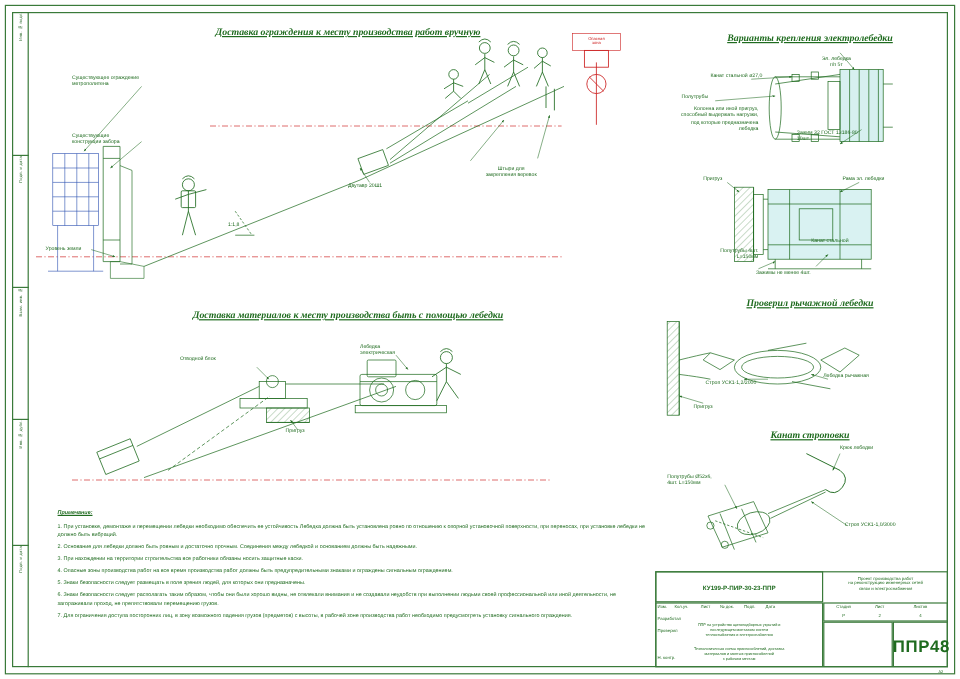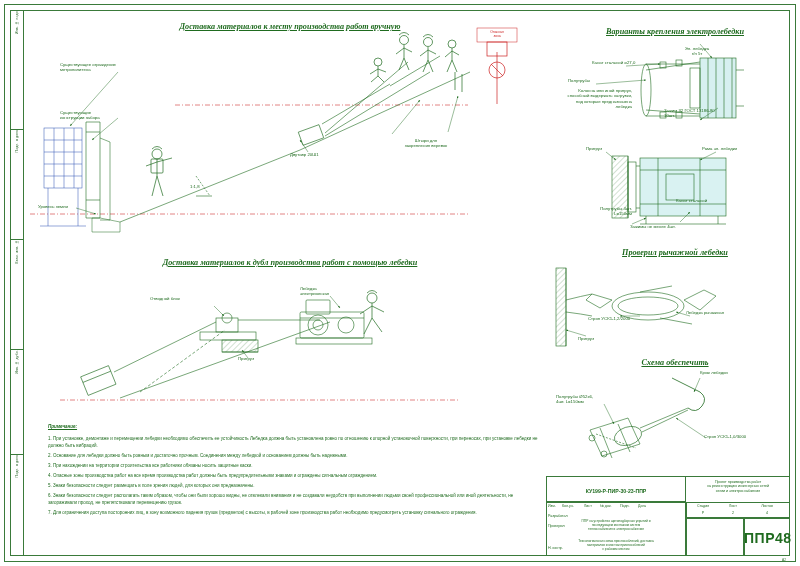--- a/index.html
+++ b/index.html
@@ -45,25 +45,25 @@
       <div class="vtext">Взам. инв. №</div>
     </div>
     <div class="cell" style="top:340px;height:105px;">
       <div class="vtext">Инв. № дубл.</div>
     </div>
     <div class="cell" style="top:445px;height:101px;border-bottom:none;">
       <div class="vtext">Подп. и дата</div>
     </div>
   </div>
 
-  <div class="ttl u" style="left:110px;top:22px;width:360px;">Доставка материалов к месту производства работ вручную</div>
-  <div class="ttl u" style="left:110px;top:258px;width:360px;">Доставка материалов к дубл производства работ с помощью лебедки</div>
+  <div class="ttl u" style="left:110px;top:22px;width:360px;">Доставка ограждения к месту производства работ вручную</div>
+  <div class="ttl u" style="left:110px;top:258px;width:360px;">Доставка материалов к месту производства быть с помощью лебедки</div>
   <div class="ttl u" style="left:560px;top:27px;width:230px;">Варианты крепления электролебедки</div>
   <div class="ttl u" style="left:560px;top:248px;width:230px;">Проверил рычажной лебедки</div>
-  <div class="ttl u" style="left:560px;top:358px;width:230px;">Схема обеспечить</div>
+  <div class="ttl u" style="left:560px;top:358px;width:230px;">Канат строповки</div>
 
   <svg width="800" height="566">
     <defs>
       <marker id="arr" markerWidth="6" markerHeight="6" refX="5" refY="2" orient="auto">
         <path d="M0,0 L5,2 L0,4 z" fill="#1f6b1f"></path>
       </marker>
       <marker id="arrR" markerWidth="6" markerHeight="6" refX="5" refY="2" orient="auto">
         <path d="M0,0 L5,2 L0,4 z" fill="#cc2020"></path>
       </marker>
       <pattern id="hatch" width="4" height="4" patternUnits="userSpaceOnUse" patternTransform="rotate(45)">

